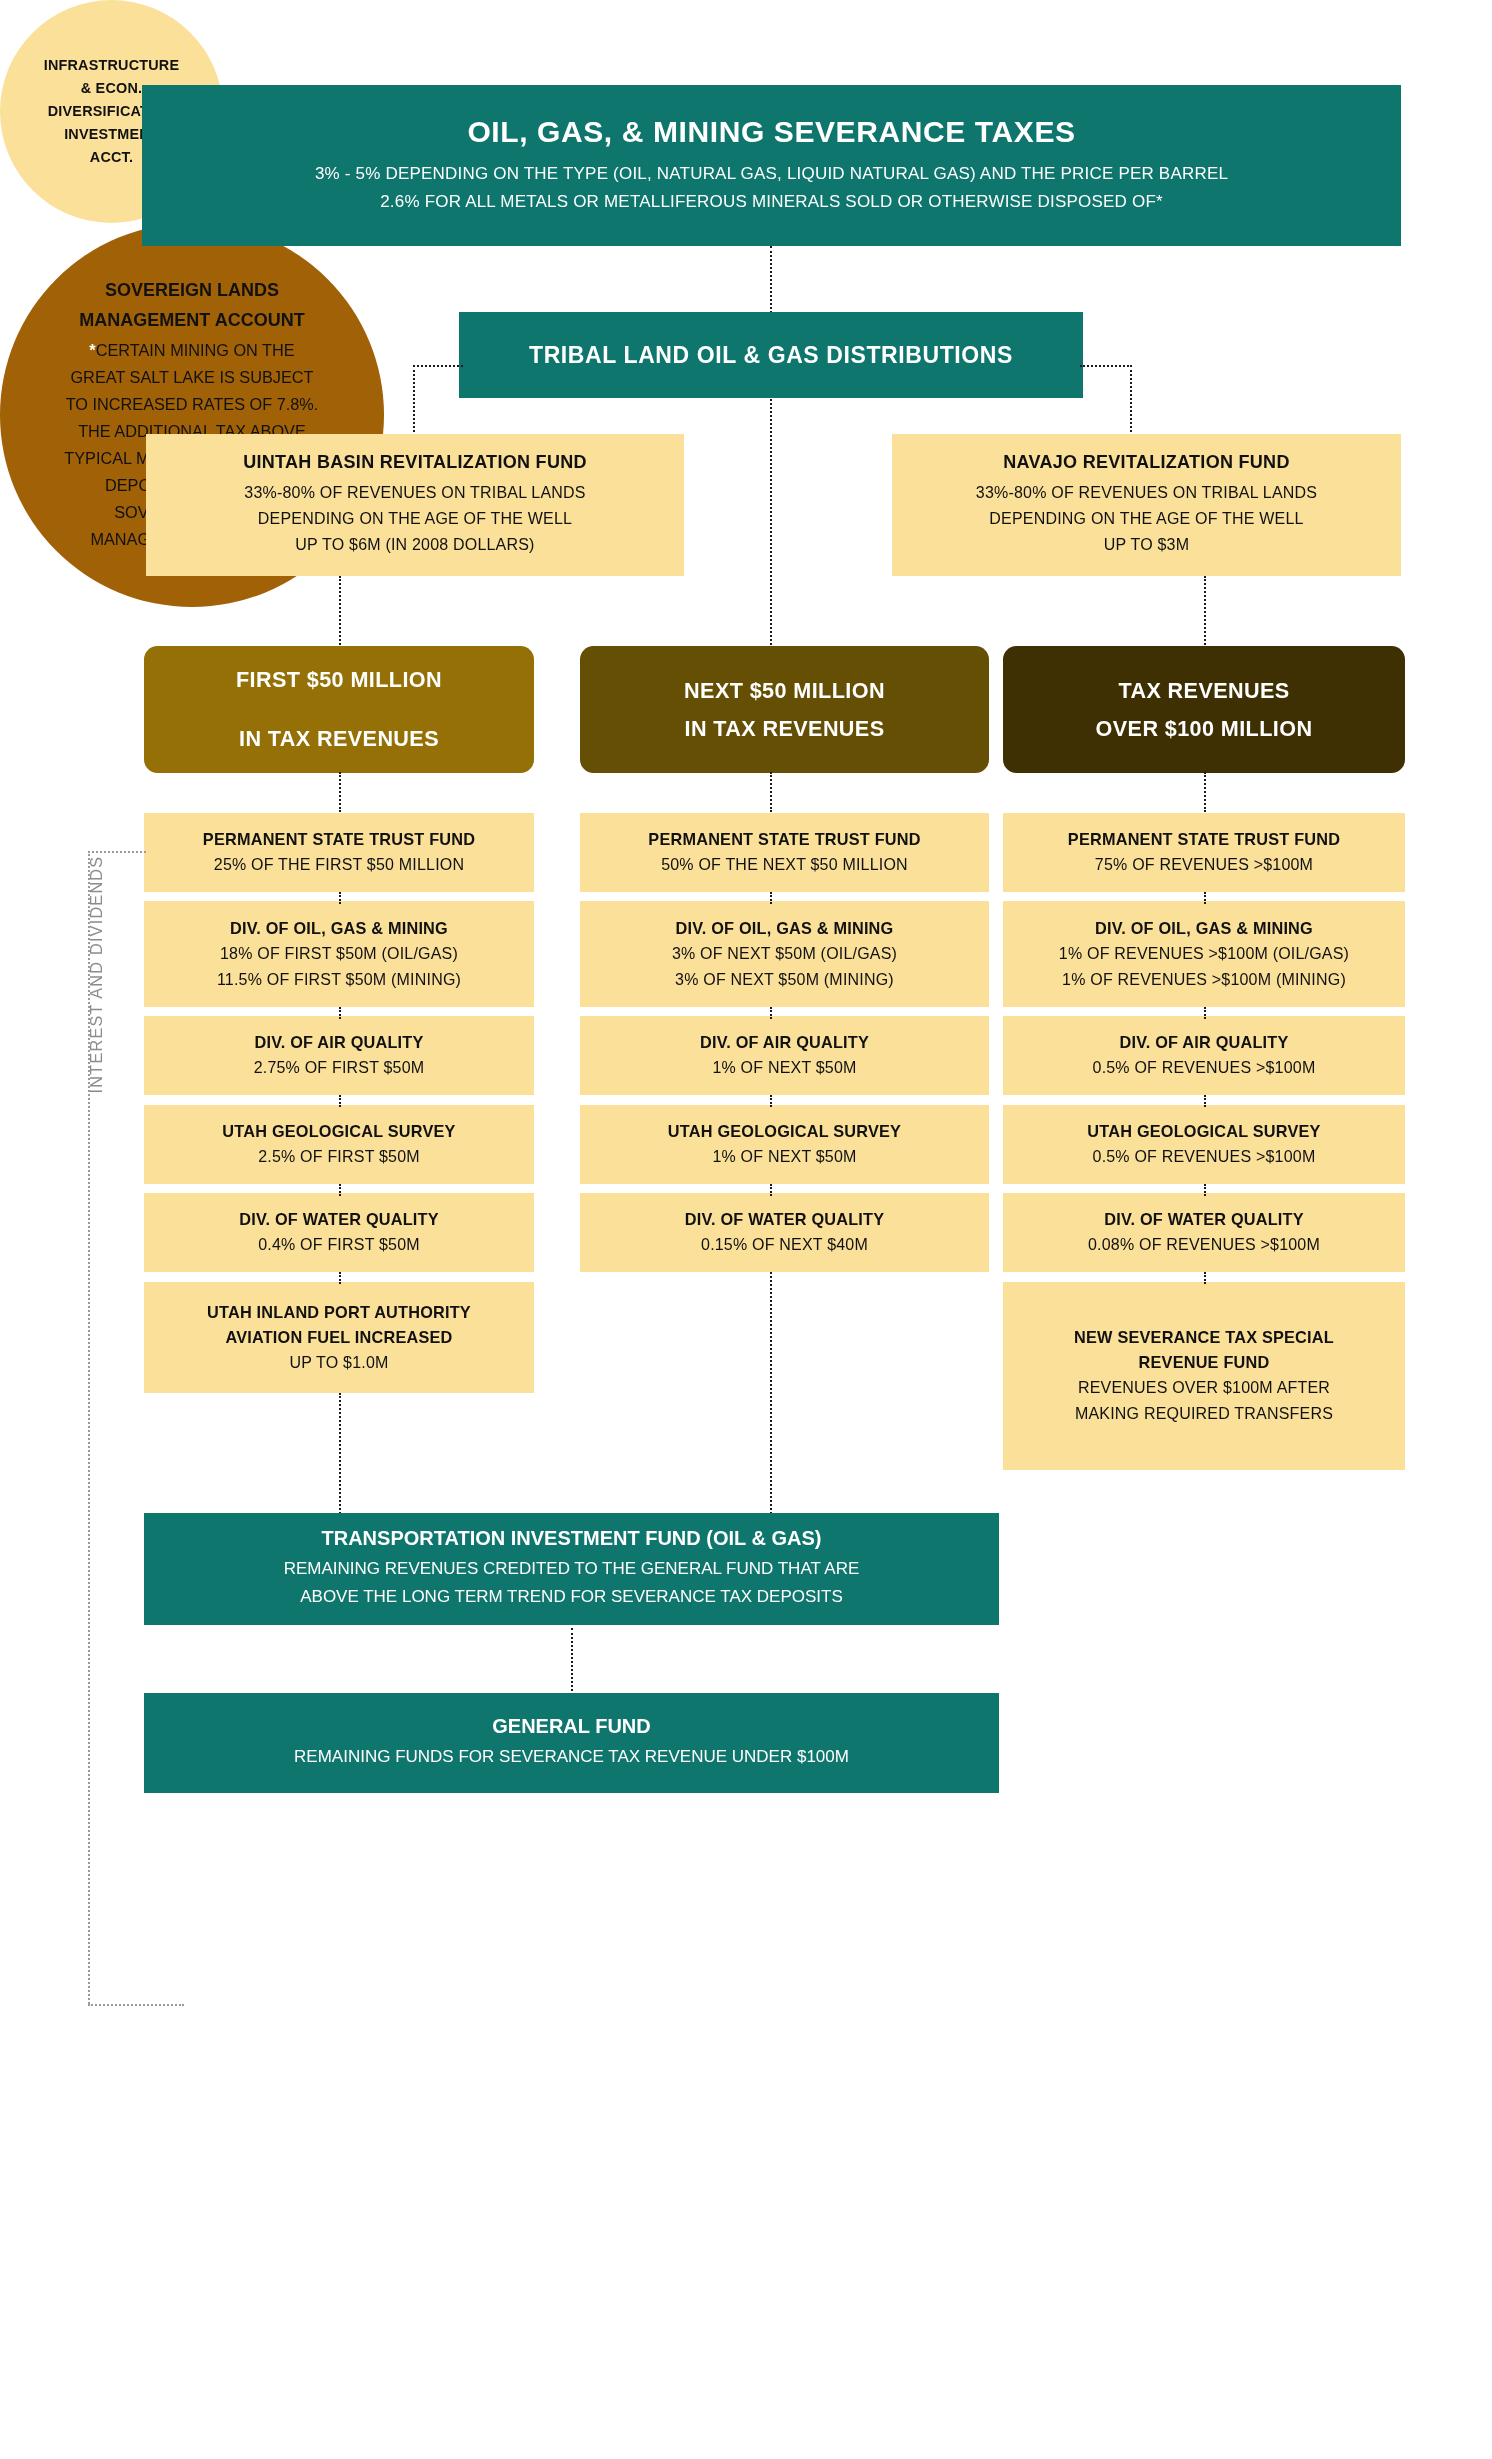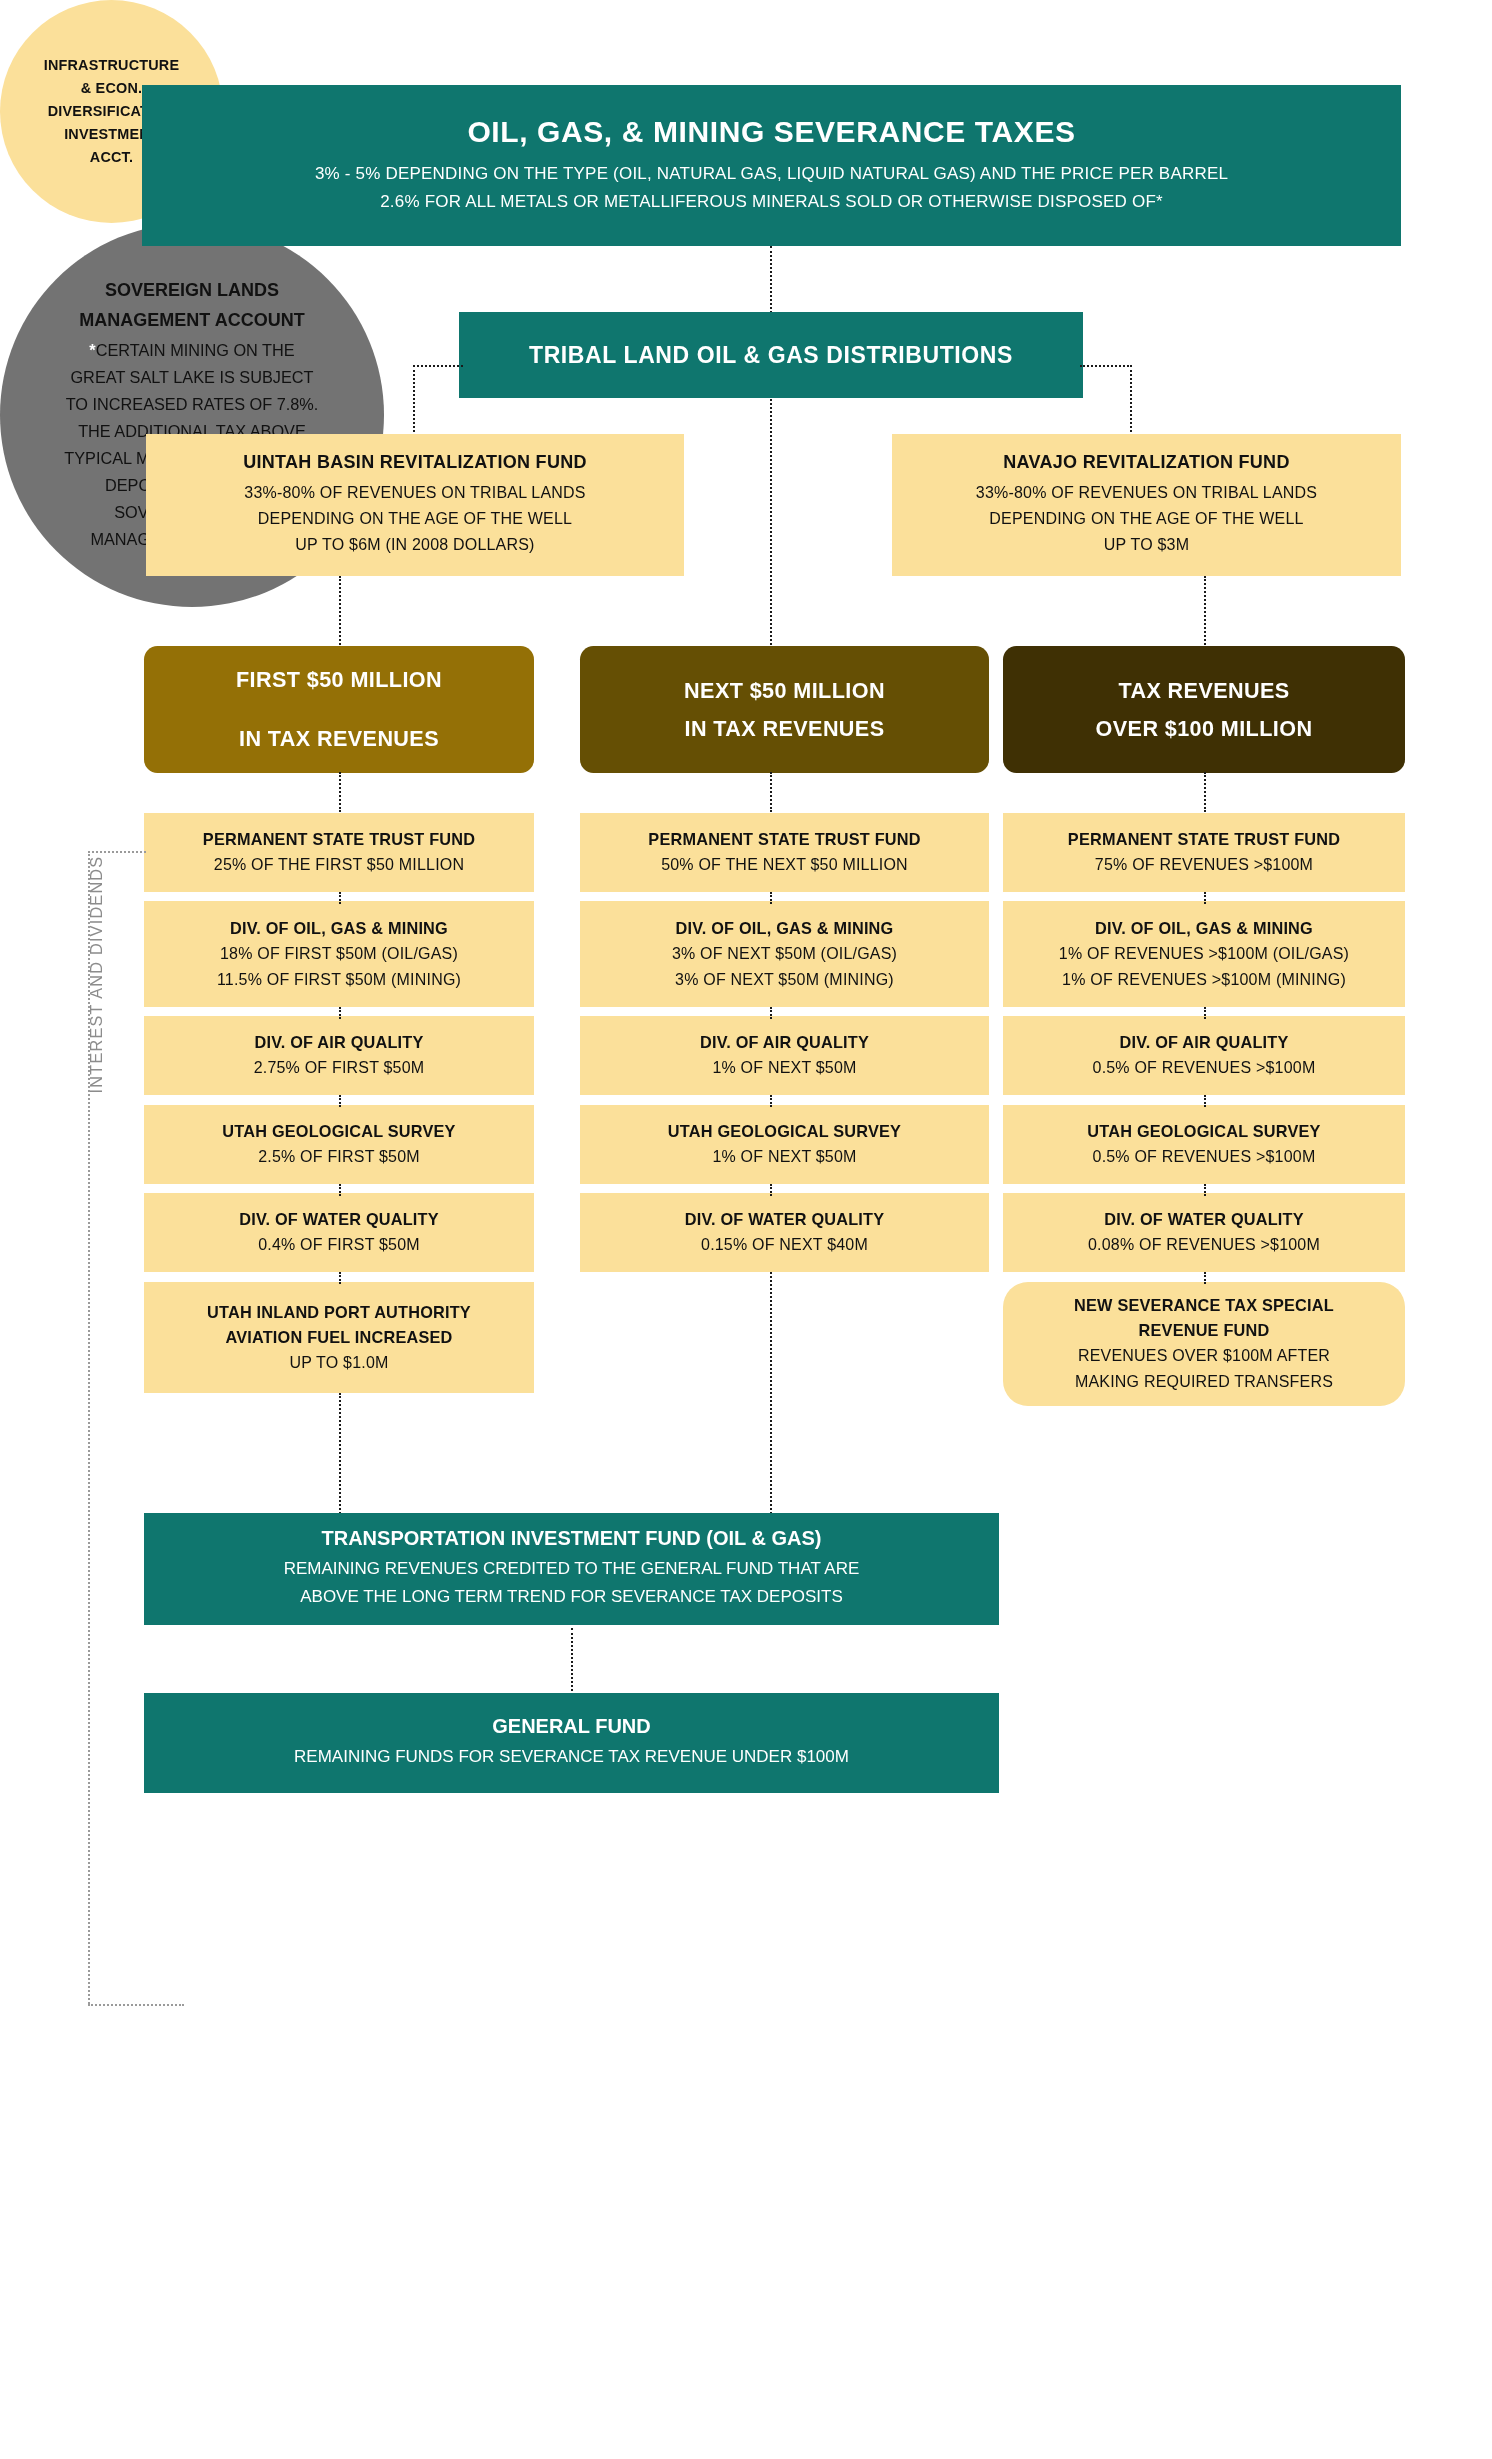--- a/index.html
+++ b/index.html
@@ -105,21 +105,21 @@
     align-items: center; justify-content: center;
     text-align: center;
   }
   #circle-infra {
     left: 161px; top: 1885px; width: 223px; height: 223px;
     background: #fbe09a; color: #111111;
     font-size: 14.4px; font-weight: bold; line-height: 23px; letter-spacing: 0.2px;
   }
   #circle-slma {
     left: 903px; top: 1806px; width: 384px; height: 384px;
-    background: #737373; color: #111111;
+    background: #a16207; color: #111111;
     padding: 0 25px;
     align-items: center;
   }
   #circle-slma .cap { font-size: 18px; font-weight: bold; line-height: 27px; margin-bottom: 2.9px;}
   #circle-slma .ln  { font-size: 16.3px; line-height: 27px; }
   .star { color: #ffffff; font-weight: bold; }
 
   
   #side-label {
     position: absolute;
@@ -273,21 +273,21 @@
     <div class="ln">0.5% OF REVENUES &gt;$100M</div>
   </div>
   <div class="box cream card" style="left:1003px; top:1105px; width:402px; height:79px;">
     <div class="cap">UTAH GEOLOGICAL SURVEY</div>
     <div class="ln">0.5% OF REVENUES &gt;$100M</div>
   </div>
   <div class="box cream card" style="left:1003px; top:1193px; width:402px; height:79px;">
     <div class="cap">DIV. OF WATER QUALITY</div>
     <div class="ln">0.08% OF REVENUES &gt;$100M</div>
   </div>
-  <div class="box cream card" style="left:1003px; top:1282px; width:402px; height:124px;border-radius:25px;">
+  <div class="box cream card" style="left:1003px; top:1282px; width:402px; height:188px;">
     <div class="cap">NEW SEVERANCE TAX SPECIAL</div>
     <div class="cap">REVENUE FUND</div>
     <div class="ln">REVENUES OVER $100M AFTER</div>
     <div class="ln">MAKING REQUIRED TRANSFERS</div>
   </div>
 
   <div class="dv" style="left:1204px; top:892px; height:11.5px;"></div>
   <div class="dv" style="left:1204px; top:1007px; height:11.5px;"></div>
   <div class="dv" style="left:1204px; top:1095px; height:11.5px;"></div>
   <div class="dv" style="left:1204px; top:1184px; height:11.5px;"></div>

